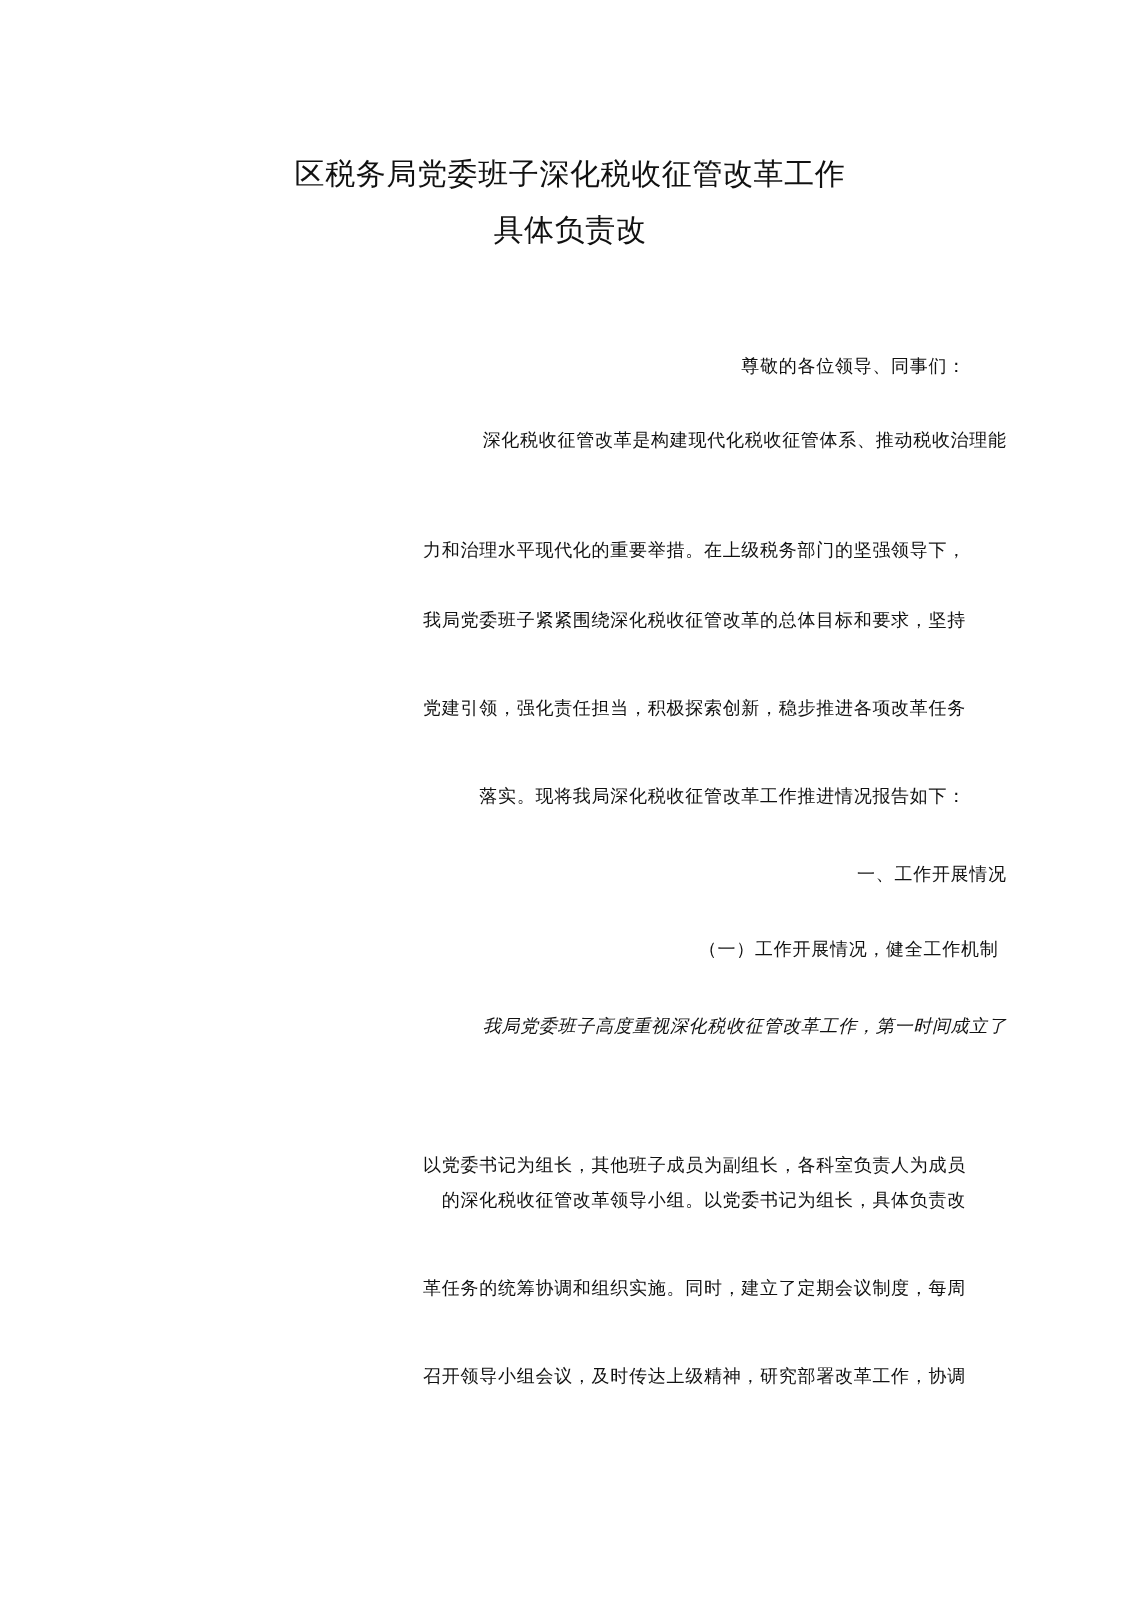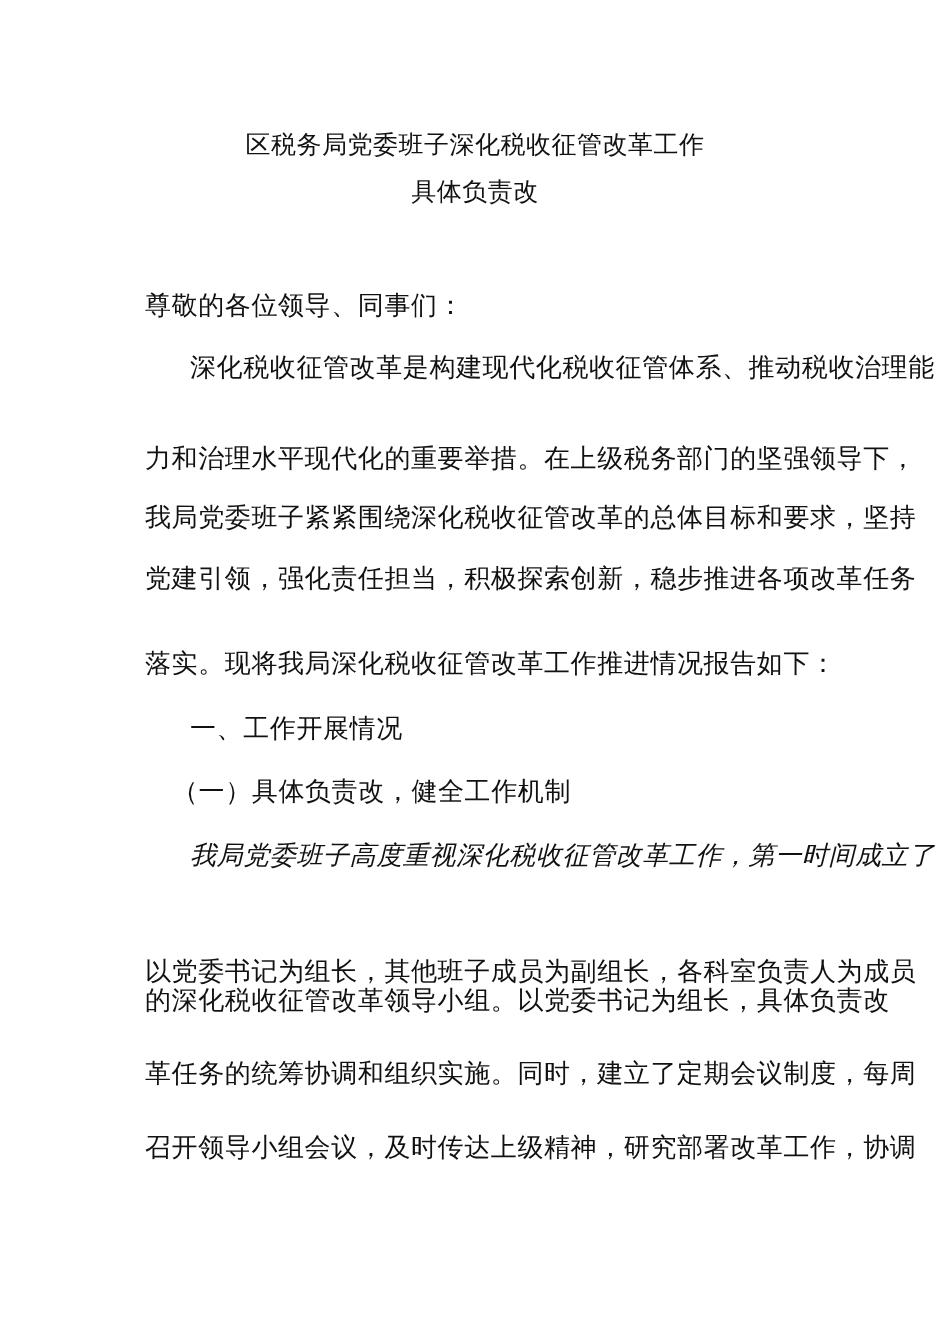--- a/index.html
+++ b/index.html
@@ -1,39 +1,39 @@
 <!DOCTYPE html>
 <html><head>
 <meta charset="utf-8">
 <style>
   html, body { margin: 0; padding: 0; background: #ffffff; }
   body { width: 950px; height: 1344px; position: relative; overflow: hidden;
          font-family: "DejaVu Serif", "Liberation Serif", serif; color: #111; }
   .title { position: absolute; left: 0; width: 950px; text-align: center;
            font-size: 25px; line-height: 44px; white-space: nowrap; letter-spacing: 0.5px; }
-  .line { position: absolute; left: 145px; width: 660px; font-size: 26px; line-height: 28px;
-          white-space: nowrap; letter-spacing: 0.6px; }
-  .indent { left: 190px; }
+  .line { position: absolute; left: 145px; width: 660px; font-size: 15px; line-height: 28px;
+          white-space: nowrap; letter-spacing: 0.6px; text-align: right; }
+  .indent { left: 179px; }
 </style>
 </head>
 <body>
 
 <div>
   <div class="title" style="top:123px;">区税务局党委班子深化税收征管改革工作</div>
   <div class="title" style="top:170px;">具体负责改</div>
 
   <div class="line" style="top:291px;">尊敬的各位领导、同事们：</div>
 
   <div class="line indent" style="top:353px;">深化税收征管改革是构建现代化税收征管体系、推动税收治理能</div>
   <div class="line" style="top:428px;margin-top:16px;">力和治理水平现代化的重要举措。在上级税务部门的坚强领导下，</div>
   <div class="line" style="top:503px;">我局党委班子紧紧围绕深化税收征管改革的总体目标和要求，坚持</div>
-  <div class="line" style="top:564px;">党建引领，强化责任担当，积极探索创新，稳步推进各项改革任务</div>
+  <div class="line" style="top:576px;">党建引领，强化责任担当，积极探索创新，稳步推进各项改革任务</div>
   <div class="line" style="top:649px;">落实。现将我局深化税收征管改革工作推进情况报告如下：</div>
 
   <div class="line indent" style="top:714px;">一、工作开展情况</div>
-  <div class="line" style="top:777px; left:172px;">（一）具体负责改，健全工作机制</div>
+  <div class="line" style="top:777px; left:172px;">（一）工作开展情况，健全工作机制</div>
 
   <div class="line indent" style="top:841px;font-style:italic;">我局党委班子高度重视深化税收征管改革工作，第一时间成立了</div>
   <div class="line" style="top:957px;">以党委书记为组长，其他班子成员为副组长，各科室负责人为成员</div>
   <div class="line" style="top:986px;">的深化税收征管改革领导小组。以党委书记为组长，具体负责改</div>
   <div class="line" style="top:1059px;">革任务的统筹协调和组织实施。同时，建立了定期会议制度，每周</div>
   <div class="line" style="top:1133px;">召开领导小组会议，及时传达上级精神，研究部署改革工作，协调</div>
 </div>
 
 </body></html>

